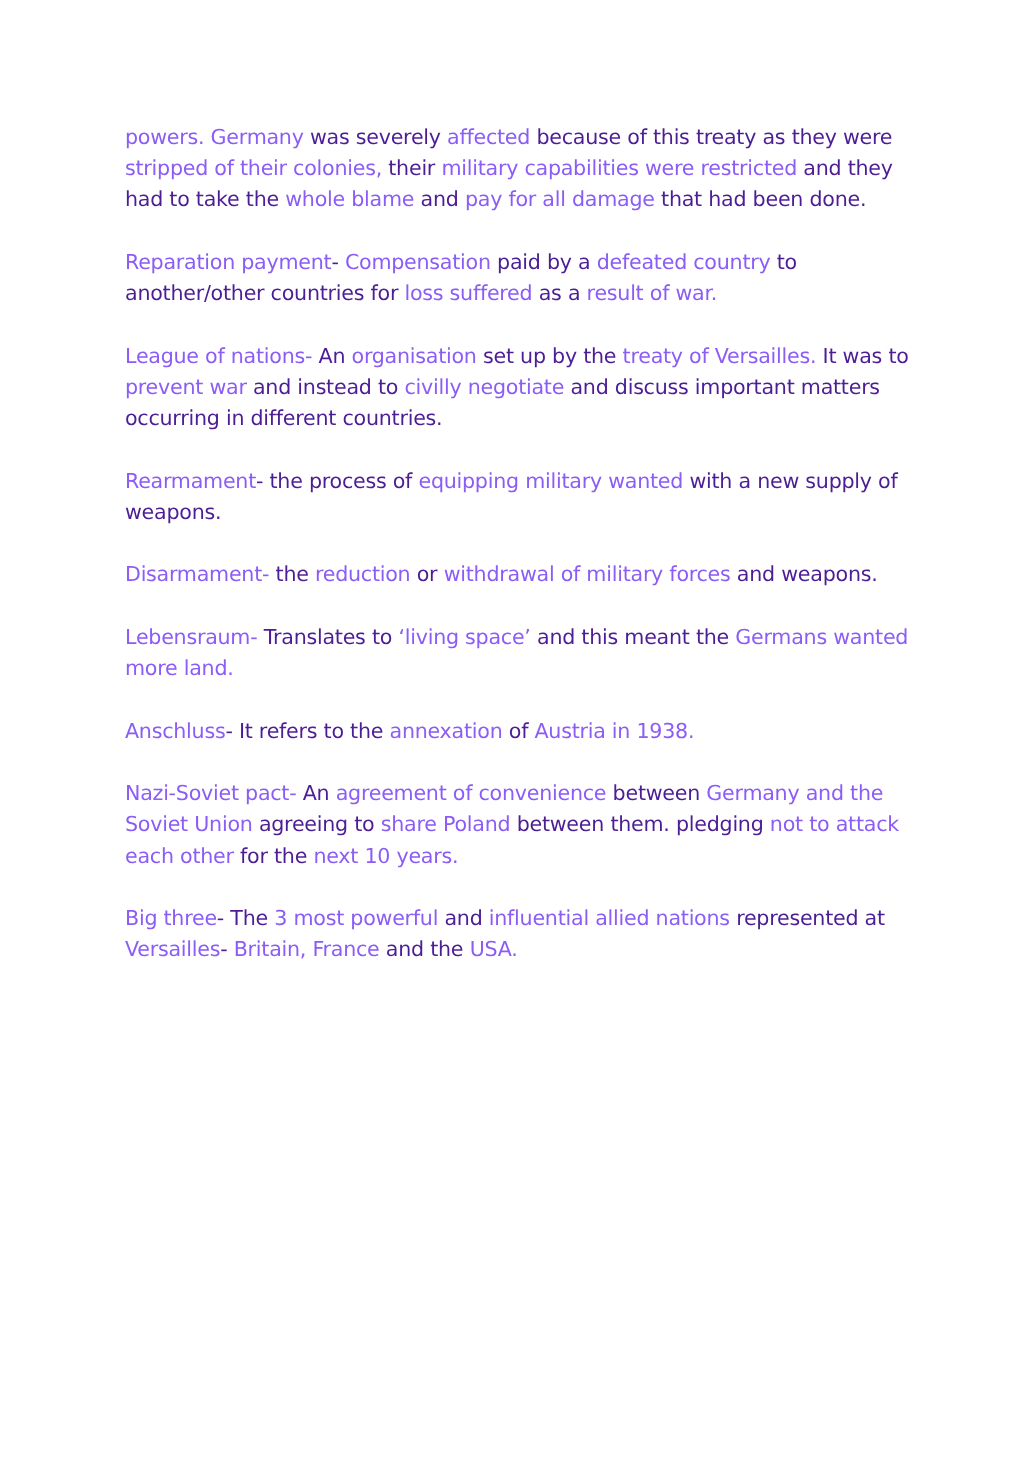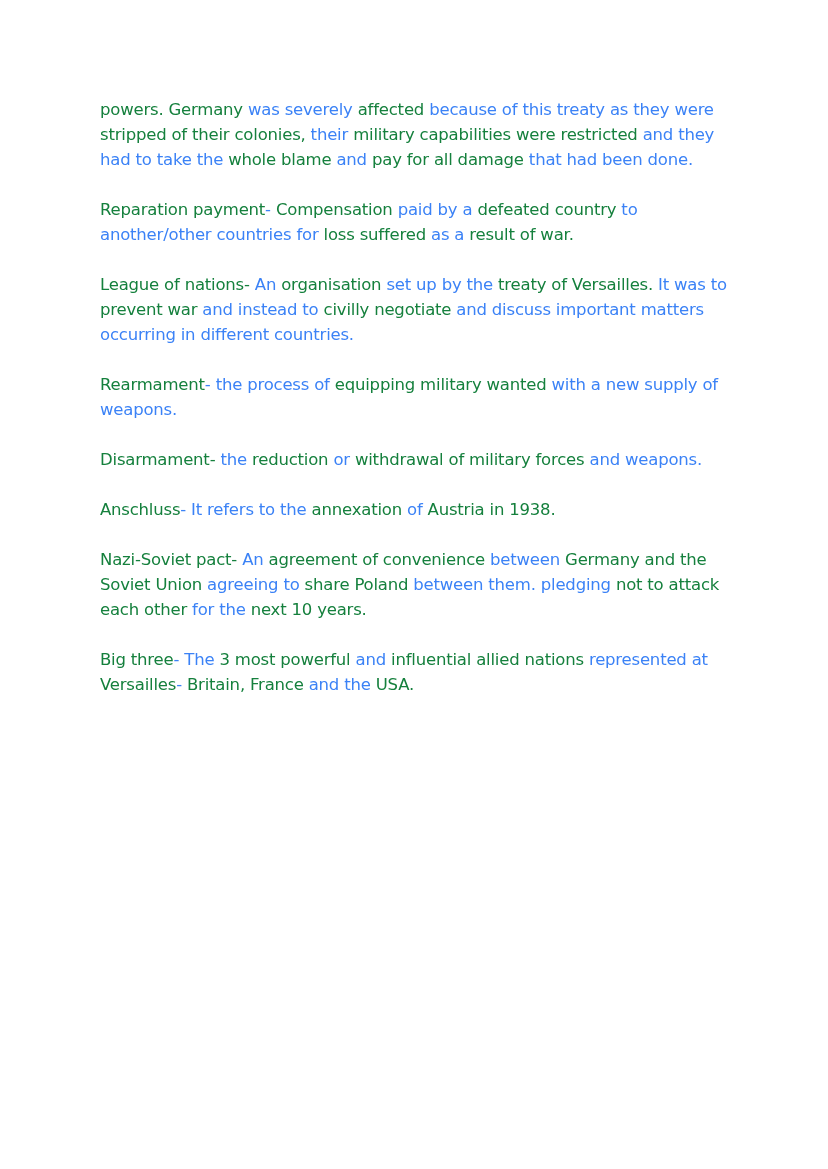--- a/index.html
+++ b/index.html
@@ -4,28 +4,29 @@
 <style>
   html, body { margin: 0; padding: 0; background: #ffffff; }
   body { width: 828px; height: 1169px; position: relative; overflow: hidden; }
   .page {
     position: absolute; left: 100px; top: 97px; width: 640px;
     font-family: "DejaVu Sans", sans-serif;
     font-size: 16.5px; line-height: 25px; color: #1a1a1a;
     letter-spacing: -0.2px;
   }
   .para { margin: 0 0 25px 0; }
-  .hl { color: #15803d; }
-  .pl { color: #3b82f6; }
+  .hl { color: #8b5cf6; }
+  .pl { color: #4c1d95; }
 </style>
 </head>
 <body>
 
 <div class="page" id="page">
     <p class="para"><span class="hl">powers. Germany</span><span class="pl"> was severely </span><span class="hl">affected</span><span class="pl"> because of this treaty as they were </span><span class="hl">stripped of their colonies,</span><span class="pl"> their </span><span class="hl">military capabilities were restricted</span><span class="pl"> and they had to take the </span><span class="hl">whole blame</span><span class="pl"> and </span><span class="hl">pay for all damage</span><span class="pl"> that had been done.</span></p>
     <p class="para"><span class="hl">Reparation payment</span><span class="pl">- </span><span class="hl">Compensation</span><span class="pl"> paid by a </span><span class="hl">defeated country</span><span class="pl"> to another/other countries for </span><span class="hl">loss suffered</span><span class="pl"> as a </span><span class="hl">result of war.</span></p>
     <p class="para"><span class="hl">League of nations-</span><span class="pl"> An </span><span class="hl">organisation</span><span class="pl"> set up by the </span><span class="hl">treaty of Versailles.</span><span class="pl"> It was to </span><span class="hl">prevent war</span><span class="pl"> and instead to </span><span class="hl">civilly negotiate</span><span class="pl"> and discuss important matters occurring in different countries.</span></p>
     <p class="para"><span class="hl">Rearmament</span><span class="pl">- the process of </span><span class="hl">equipping military wanted</span><span class="pl"> with a new supply of weapons.</span></p>
     <p class="para"><span class="hl">Disarmament-</span><span class="pl"> the </span><span class="hl">reduction</span><span class="pl"> or </span><span class="hl">withdrawal of military forces</span><span class="pl"> and weapons.</span></p>
+    <p class="para"><span class="hl">Lebensraum-</span><span class="pl"> Translates to </span><span class="hl">‘living space’</span><span class="pl"> and this meant the </span><span class="hl">Germans wanted more land.</span></p>
     <p class="para"><span class="hl">Anschluss</span><span class="pl">- It refers to the </span><span class="hl">annexation</span><span class="pl"> of </span><span class="hl">Austria in 1938.</span></p>
     <p class="para"><span class="hl">Nazi-Soviet pact-</span><span class="pl"> An </span><span class="hl">agreement of convenience</span><span class="pl"> between </span><span class="hl">Germany and the Soviet Union</span><span class="pl"> agreeing to </span><span class="hl">share Poland</span><span class="pl"> between them. pledging </span><span class="hl">not to attack each other</span><span class="pl"> for the </span><span class="hl">next 10 years.</span></p>
     <p class="para"><span class="hl">Big three</span><span class="pl">- The </span><span class="hl">3 most powerful</span><span class="pl"> and </span><span class="hl">influential allied nations</span><span class="pl"> represented at </span><span class="hl">Versailles</span><span class="pl">- </span><span class="hl">Britain, France</span><span class="pl"> and the </span><span class="hl">USA.</span></p>
   </div>
 
 </body></html>

